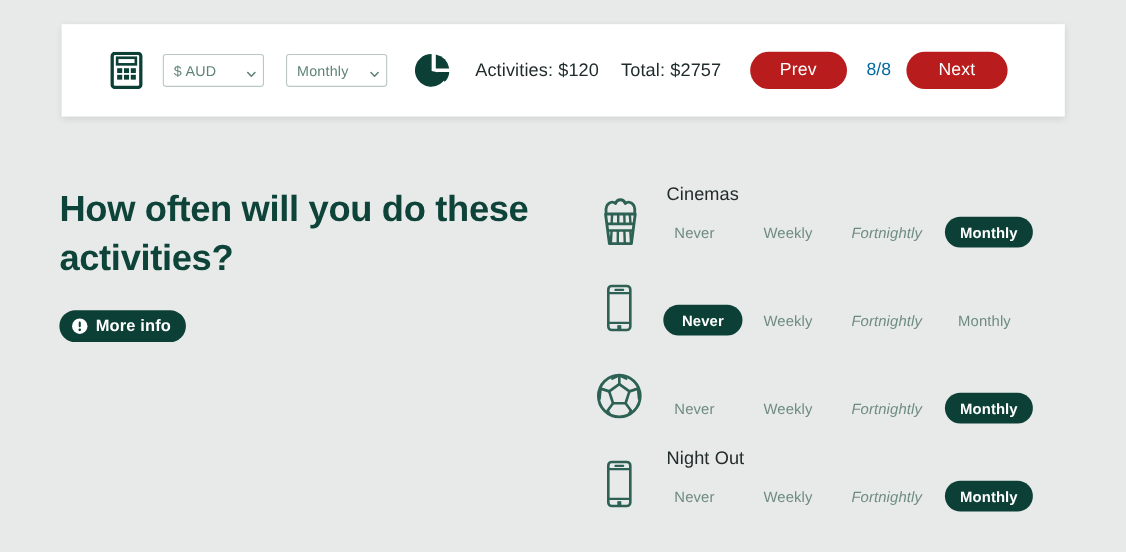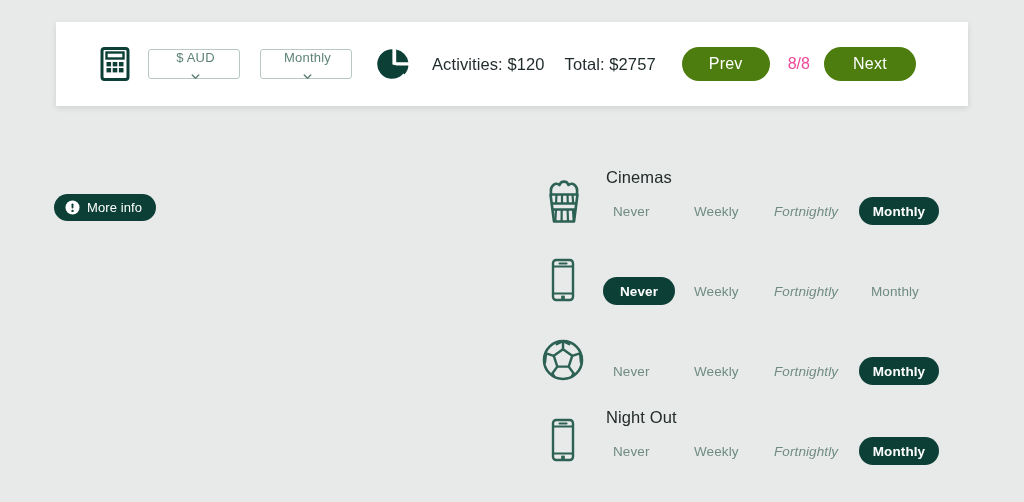--- a/index.html
+++ b/index.html
@@ -44,21 +44,20 @@
     border: 1px solid #b9c9c2;
     border-radius: 3px;
     background: #ffffff;
     display: flex;
     align-items: center;
     padding: 0 6px 0 9px;
     box-sizing: border-box;
     font-size: 13px;
     color: #5d8376;
     position: relative;
-    flex-direction: column;
   }
   .select-box .sel-label {
     flex: 1;
     white-space: nowrap;
     letter-spacing: 0.2px;
   }
   .select-box .caret {
     width: 9px; height: 9px; flex: none;
   }
   #currency-select { width: 92px; }
@@ -70,37 +69,37 @@
     margin-left: 20px;
     font-size: 16.5px;
     color: #1f2a2a;
     white-space: nowrap;
     letter-spacing: 0.1px;
   }
   #total-stat { }
 
   .pill-btn {
     border-radius: 999px;
-    background: #4d7c0f;
+    background: #b91c1c;
     color: #ffffff;
     display: flex;
     align-items: center;
     justify-content: center;
     font-size: 16px;
     letter-spacing: 0.2px;
     height: 34px;
     cursor: pointer;
     user-select: none;
   }
   #prev-button { margin-left: 26px; width: 88px; }
   #next-button { margin-left: 14px; width: 92px; }
   #page-indicator {
     margin-left: 18px;
     font-size: 16px;
-    color: #ec4899;
+    color: #0369a1;
     white-space: nowrap;
   }
 
   
   #left-col {
     position: absolute;
     left: 54px;
     top: 168px;
     width: 450px;
   }
@@ -119,22 +118,22 @@
     gap: 7px;
     background: #0c4036;
     border-radius: 999px;
     padding: 6px 14px 6px 11px;
     cursor: pointer;
     user-select: none;
   }
   #more-info-button .info-icon { width: 15px; height: 15px; flex: none; }
   #more-info-button .mi-label {
     color: #ffffff;
-    font-size: 13px;
-    font-weight: 400;
+    font-size: 15px;
+    font-weight: 700;
     letter-spacing: 0.1px;
   }
 
   
   #activity-list {
     position: absolute;
     left: 536px;
     top: 164px;
     width: 432px;
   }
@@ -245,20 +244,21 @@
 
     <span id="page-indicator">8/8</span>
 
     <div class="pill-btn" id="next-button">
       <span>Next</span>
     </div>
   </div>
 </div>
 
 <div id="left-col">
+  <h1 id="page-heading">How often will you do these activities?</h1>
   <div id="more-info-button">
     <span class="info-icon">
       <svg viewBox="0 0 16 16" width="15" height="15">
         <circle cx="8" cy="8" r="7.5" fill="#ffffff"></circle>
         <rect x="7" y="3.6" width="2" height="5.4" rx="1" fill="#0c4036"></rect>
         <circle cx="8" cy="11.6" r="1.25" fill="#0c4036"></circle>
       </svg>
     </span>
     <span class="mi-label">More info</span>
   </div>

